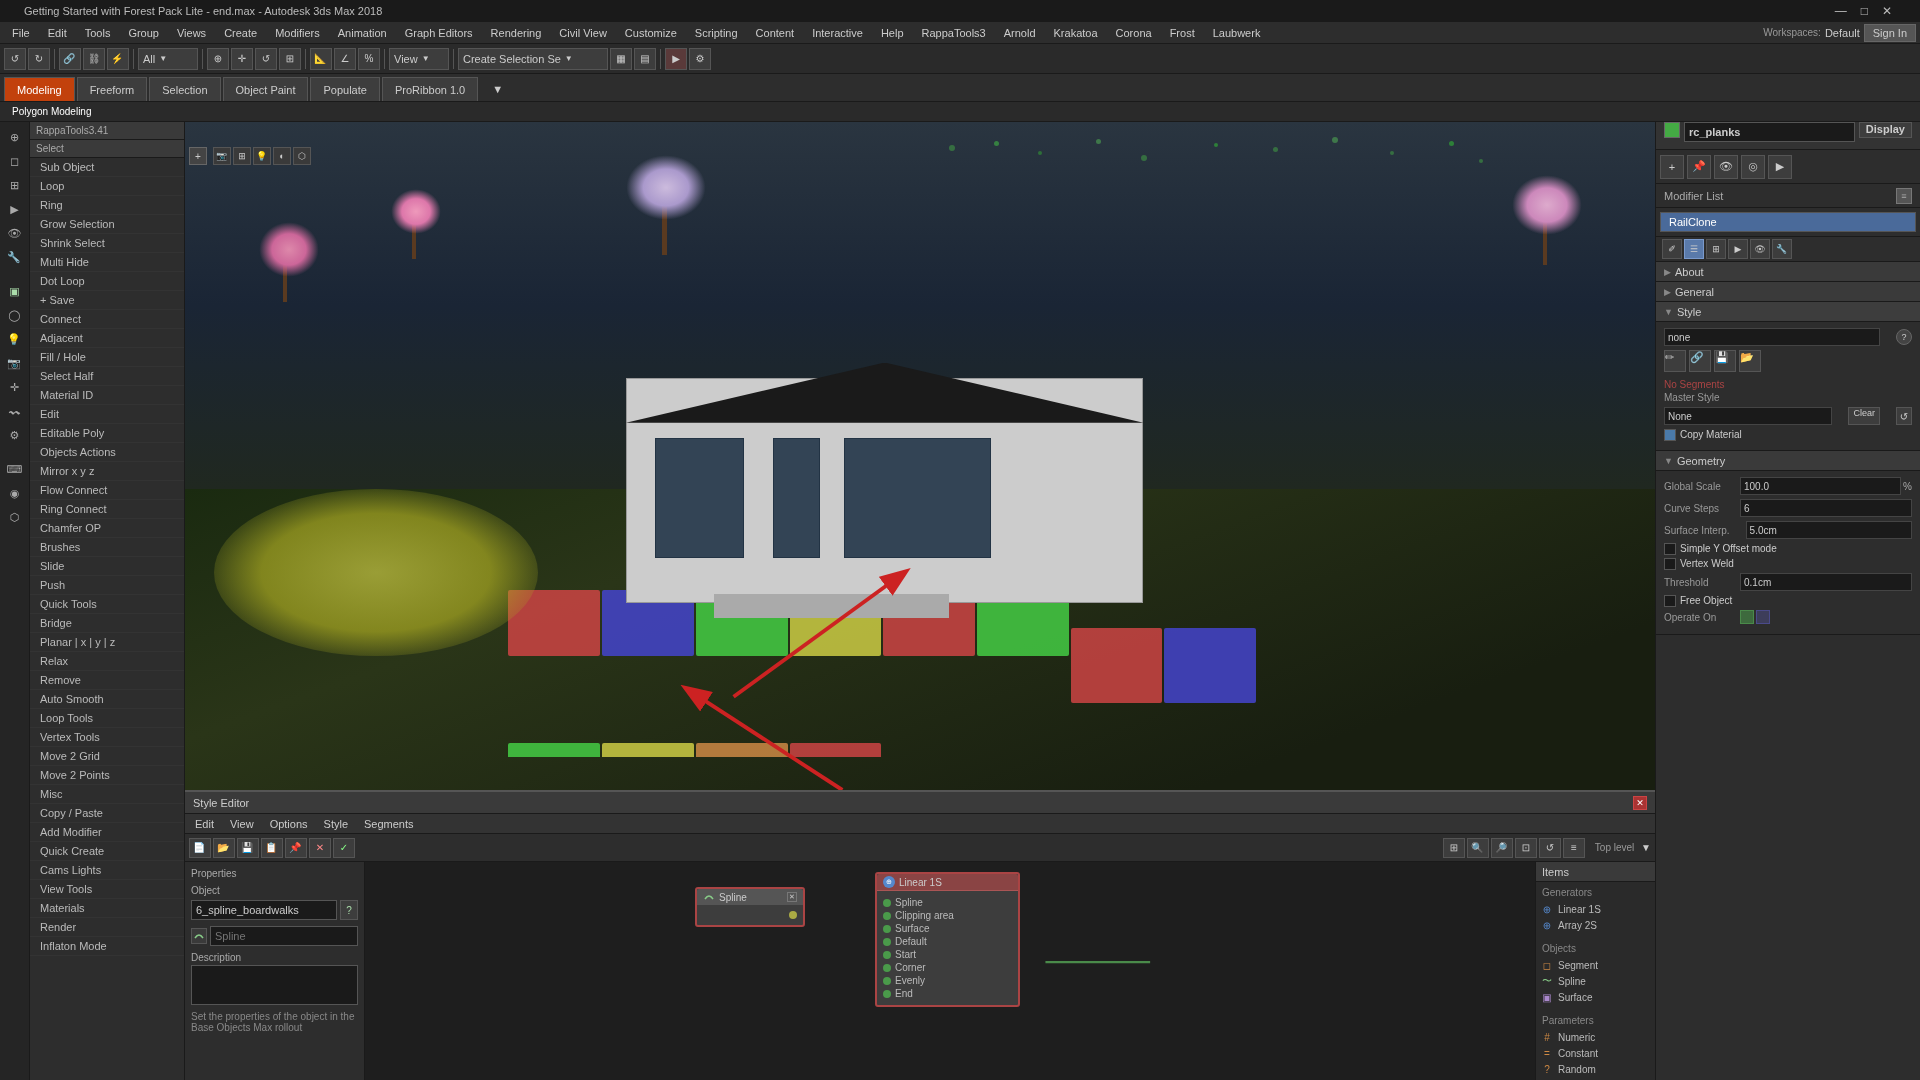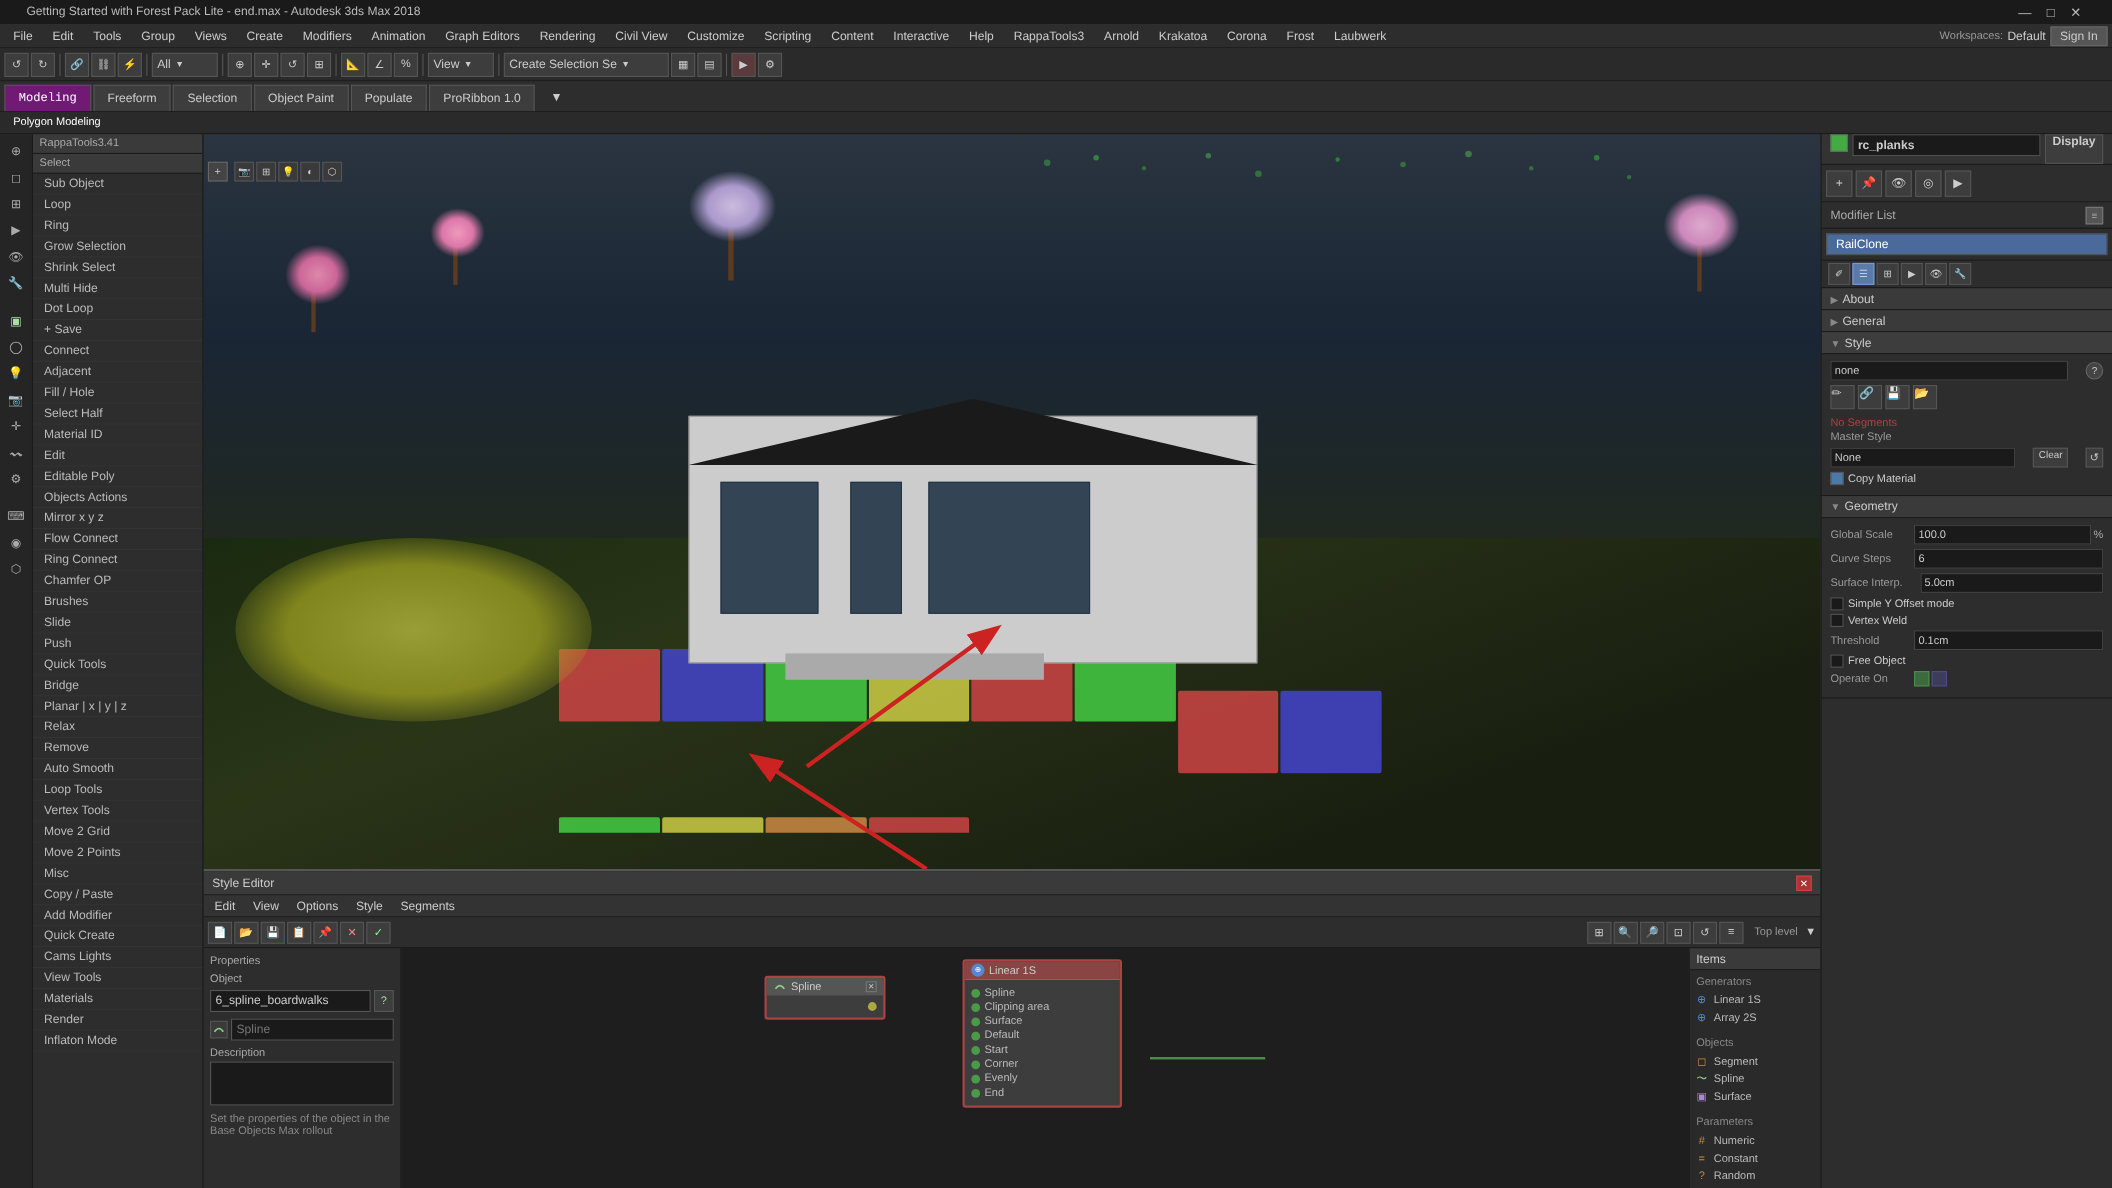--- a/index.html
+++ b/index.html
@@ -55,21 +55,21 @@
     
     #tabbar {
       height: 28px; background: #2d2d2d; display: flex; align-items: flex-end;
       padding: 0 0 0 4px; border-bottom: 1px solid #1a1a1a;
     }
     .tab {
       height: 24px; padding: 0 12px; display: flex; align-items: center;
       background: #3d3d3d; border: 1px solid #555; border-bottom: none;
       cursor: pointer; font-size: 11px; color: #ccc; margin-right: 2px;
     }
-    .tab.active { background: #701a75; color: #fff; font-family: Liberation Mono, monospace; }
+    .tab.active { background: #c2410c; color: #fff; }
     .tab-extra {
       height: 24px; padding: 0 12px; display: flex; align-items: center;
       background: transparent; cursor: pointer; font-size: 11px; color: #ccc;
     }
     #subtabbar {
       height: 20px; background: #2a2a2a; display: flex; align-items: center;
       padding: 0 4px; border-bottom: 1px solid #1a1a1a;
     }
     .subtab { padding: 0 8px; font-size: 10px; color: #999; cursor: pointer; }
     .subtab.active { color: #fff; }
@@ -203,21 +203,21 @@
       padding: 0 8px; gap: 4px; border-bottom: 1px solid #1a1a1a; font-weight: bold;
     }
     .rp-obj-name {
       flex: 1; height: 20px; background: #1a1a1a; border: 1px solid #555;
       color: #ccc; font-size: 11px; padding: 0 4px; display: flex; align-items: center;
     }
     .rp-color-swatch {
       width: 16px; height: 16px; background: #44aa44; border: 1px solid #666;
     }
     .rp-display-btn {
-      height: 27px; background: #3d3d3d; border: 1px solid #555;
+      height: 16px; background: #3d3d3d; border: 1px solid #555;
       color: #ccc; font-size: 11px; padding: 0 6px; cursor: pointer;
     }
     #rp-modifier-header {
       height: 24px; background: #2d2d2d; display: flex; align-items: center;
       padding: 0 8px; font-size: 11px; color: #aaa; border-bottom: 1px solid #1a1a1a;
       justify-content: space-between;
     }
     #rp-modifier-list {
       background: #1a1a1a; margin: 4px; border: 1px solid #555;
     }
@@ -275,21 +275,21 @@
     }
 
     
     .rp-num-field {
       display: flex; align-items: center; gap: 2px;
     }
     .rp-num-input {
       flex: 1; height: 18px; background: #1a1a1a; border: 1px solid #444;
       color: #ccc; font-size: 10px; padding: 0 3px;
     }
-    .rp-checkbox-row { display: flex; align-items: center; gap: 4px; margin-bottom: 3px; }
+    .rp-checkbox-row { display: flex; align-items: flex-start; gap: 4px; margin-bottom: 3px; }
     .rp-checkbox { width: 12px; height: 12px; background: #1a1a1a; border: 1px solid #555; cursor: pointer; }
     .rp-checkbox.checked { background: #4a7aaa; }
 
     
     #items-panel {
       width: 120px; background: #2a2a2a; border-left: 1px solid #1a1a1a;
       overflow-y: auto; flex-shrink: 0;
     }
     .items-header {
       height: 20px; background: #3a3a3a; display: flex; align-items: center;

